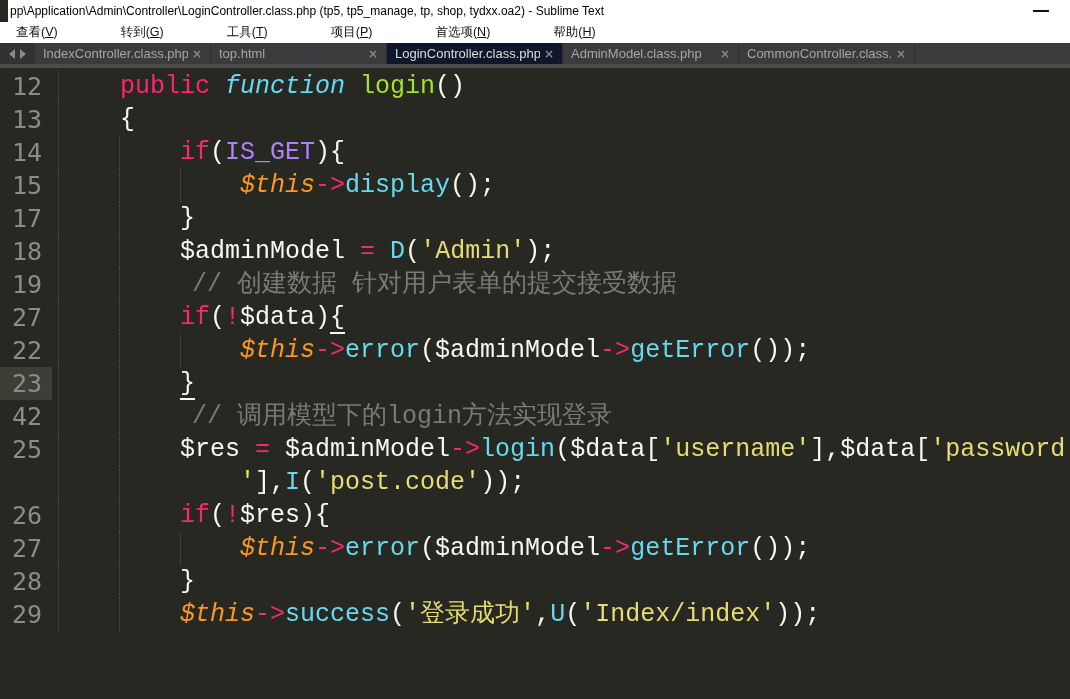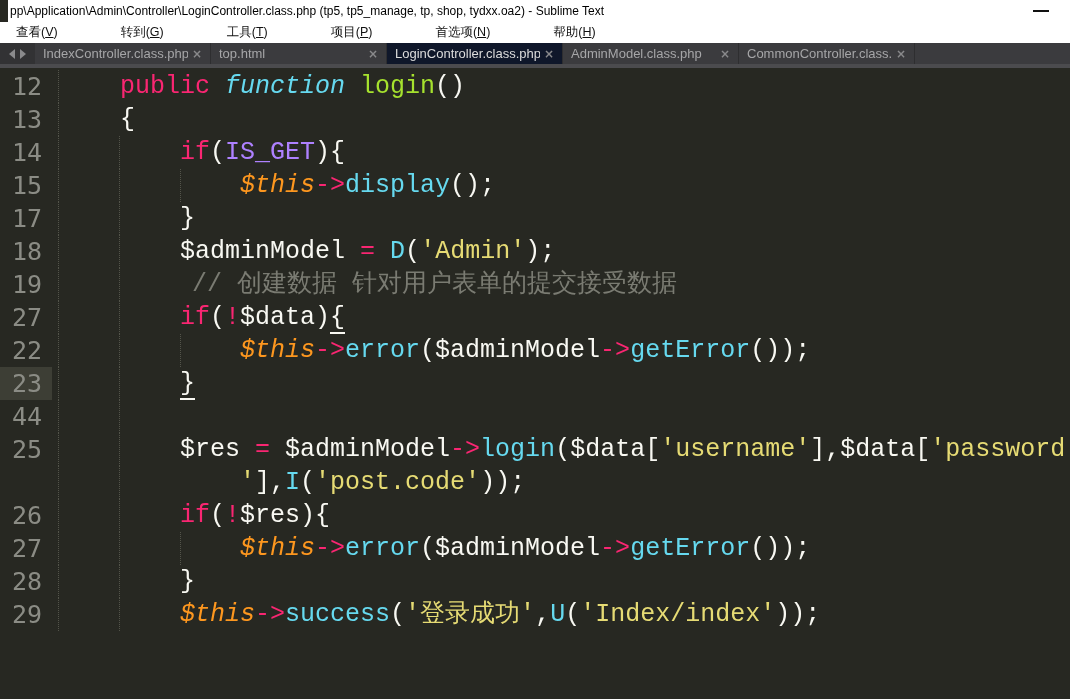--- a/index.html
+++ b/index.html
@@ -130,22 +130,22 @@
     </div>
     <div class="row">
       <div class="gutter">22</div>
       <div class="codecell"><i class="guide" style="left: 6px;"></i><i class="guide" style="left: 67px;"></i><i class="guide" style="left: 128px;"></i><span class="tk-w">            </span><span class="tk-o">$this</span><span class="tk-p">-&gt;</span><span class="tk-c">error</span><span class="tk-w">($adminModel</span><span class="tk-p">-&gt;</span><span class="tk-c">getError</span><span class="tk-w">());</span></div>
     </div>
     <div class="row current">
       <div class="gutter">23</div>
       <div class="codecell"><i class="guide" style="left: 6px;"></i><i class="guide" style="left: 67px;"></i><span class="tk-w">        </span><span class="tk-wu">}</span></div>
     </div>
     <div class="row">
-      <div class="gutter">44</div>
-      <div class="codecell"><i class="guide" style="left: 6px;"></i><i class="guide" style="left: 67px;"></i><span class="tk-w">        </span></div>
+      <div class="gutter">42</div>
+      <div class="codecell"><i class="guide" style="left: 6px;"></i><i class="guide" style="left: 67px;"></i><span class="tk-w">        </span><span class="tk-cm">// 调用模型下的login方法实现登录</span></div>
     </div>
     <div class="row">
       <div class="gutter">25</div>
       <div class="codecell"><i class="guide" style="left: 6px;"></i><i class="guide" style="left: 67px;"></i><span class="tk-w">        $res </span><span class="tk-p">=</span><span class="tk-w"> $adminModel</span><span class="tk-p">-&gt;</span><span class="tk-c">login</span><span class="tk-w">($data[</span><span class="tk-y">'username'</span><span class="tk-w">],$data[</span><span class="tk-y">'password</span></div>
     </div>
     <div class="row">
       <div class="gutter"></div>
       <div class="codecell"><i class="guide" style="left: 6px;"></i><i class="guide" style="left: 67px;"></i><span class="tk-w">            </span><span class="tk-y">'</span><span class="tk-w">],</span><span class="tk-c">I</span><span class="tk-w">(</span><span class="tk-y">'post.code'</span><span class="tk-w">));</span></div>
     </div>
     <div class="row">

